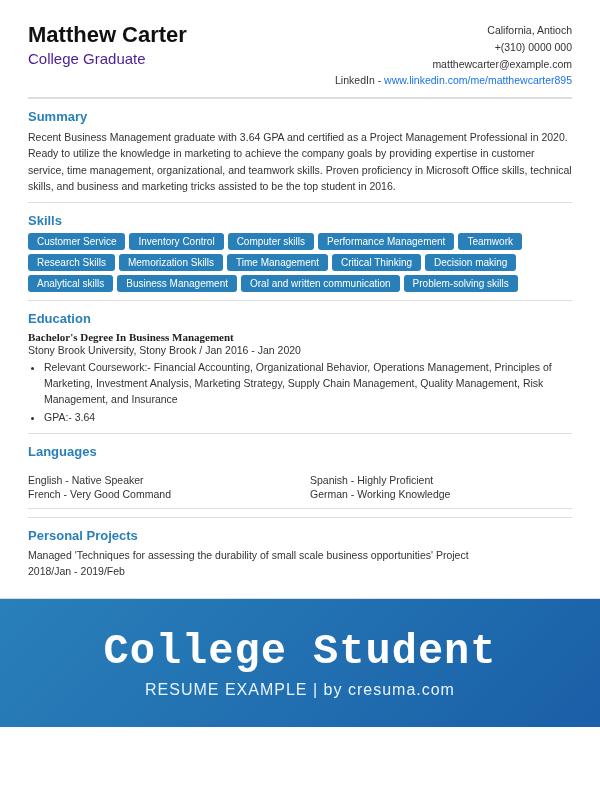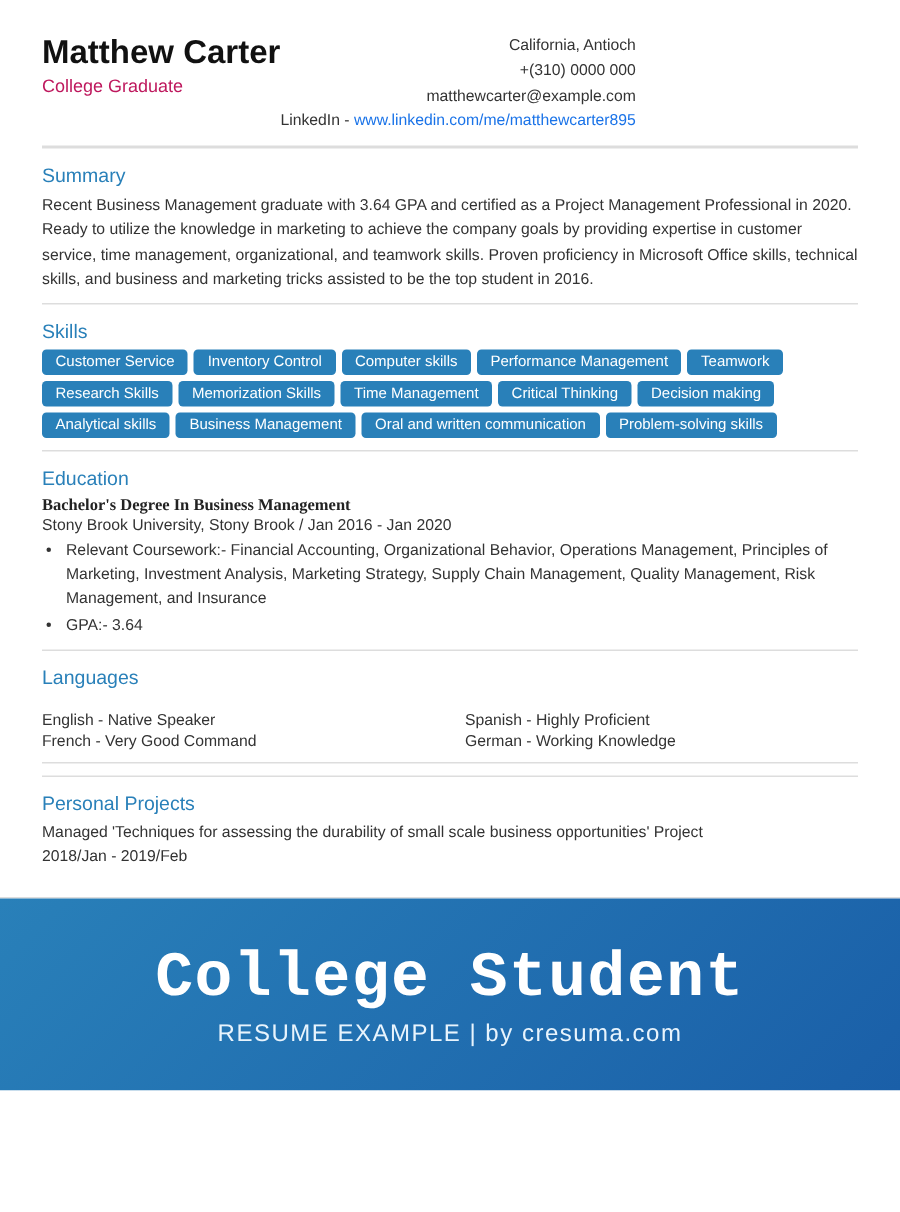--- a/index.html
+++ b/index.html
@@ -14,50 +14,51 @@
     
     .resume-page {
       background: #fff;
       padding: 22px 28px 18px 28px;
       border-bottom: 1px solid #ddd;
     }
 
     
     .header {
       display: flex;
+      justify-content: space-between;
       align-items: flex-start;
       margin-bottom: 10px;
       padding-bottom: 8px;
       border-bottom: 2px solid #ddd;
     }
     .header-left .name {
       font-size: 22px;
       font-weight: bold;
       color: #111;
     }
     .header-left .title {
-      font-size: 12px;
-      color: #be185d;
+      font-size: 15px;
+      color: #4c1d95;
       margin-top: 2px;
     }
     .header-right {
       text-align: right;
       font-size: 10.5px;
       color: #333;
       line-height: 1.6;
     }
     .header-right a {
       color: #1a73e8;
       text-decoration: none;
     }
 
     
     .section-title {
       font-size: 13px;
-      font-weight: normal;
+      font-weight: bold;
       color: #2980b9;
       margin-bottom: 5px;
       margin-top: 10px;
     }
 
     
     .summary-text {
       font-size: 10.5px;
       line-height: 1.55;
       color: #333;

